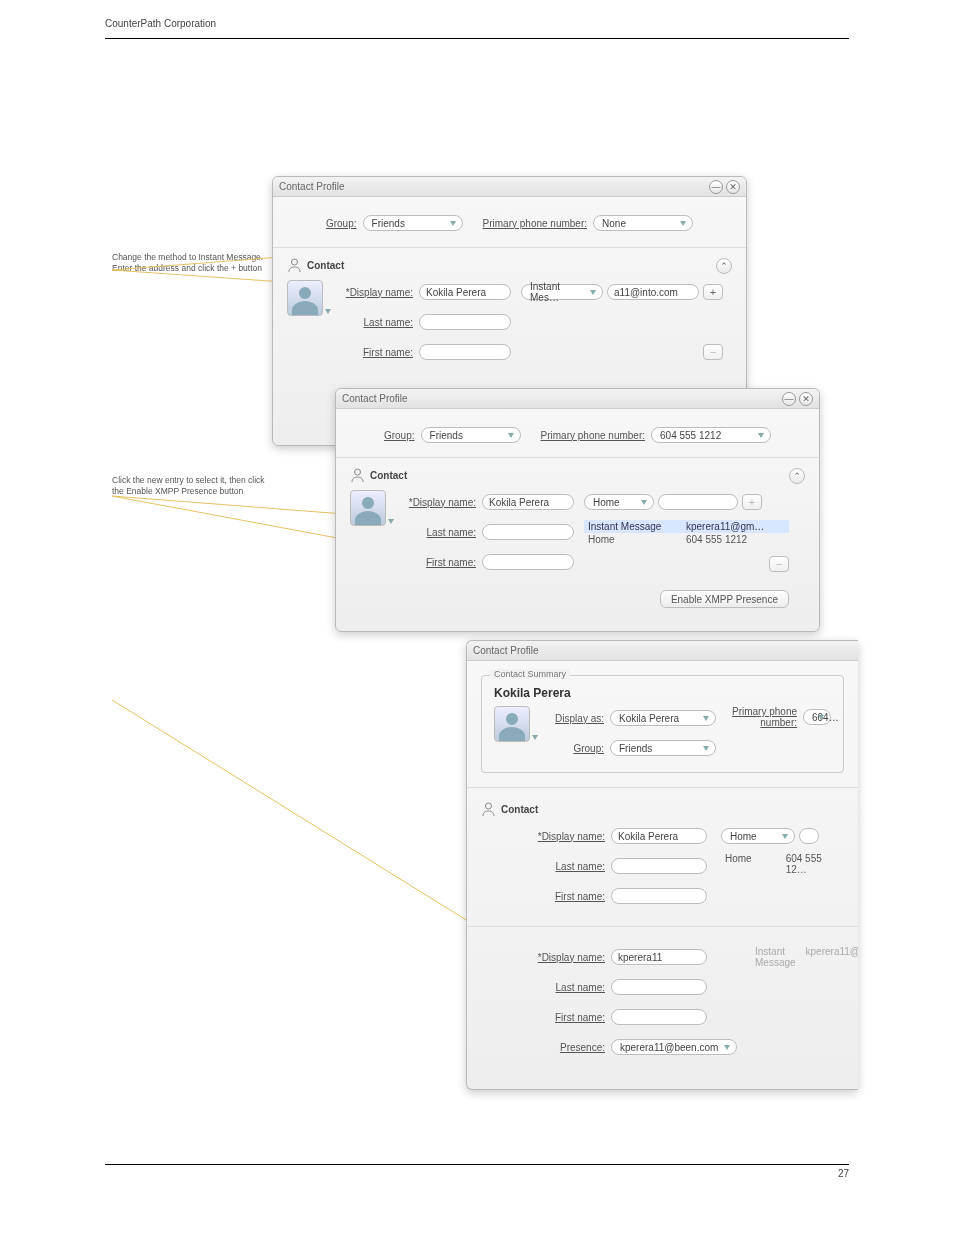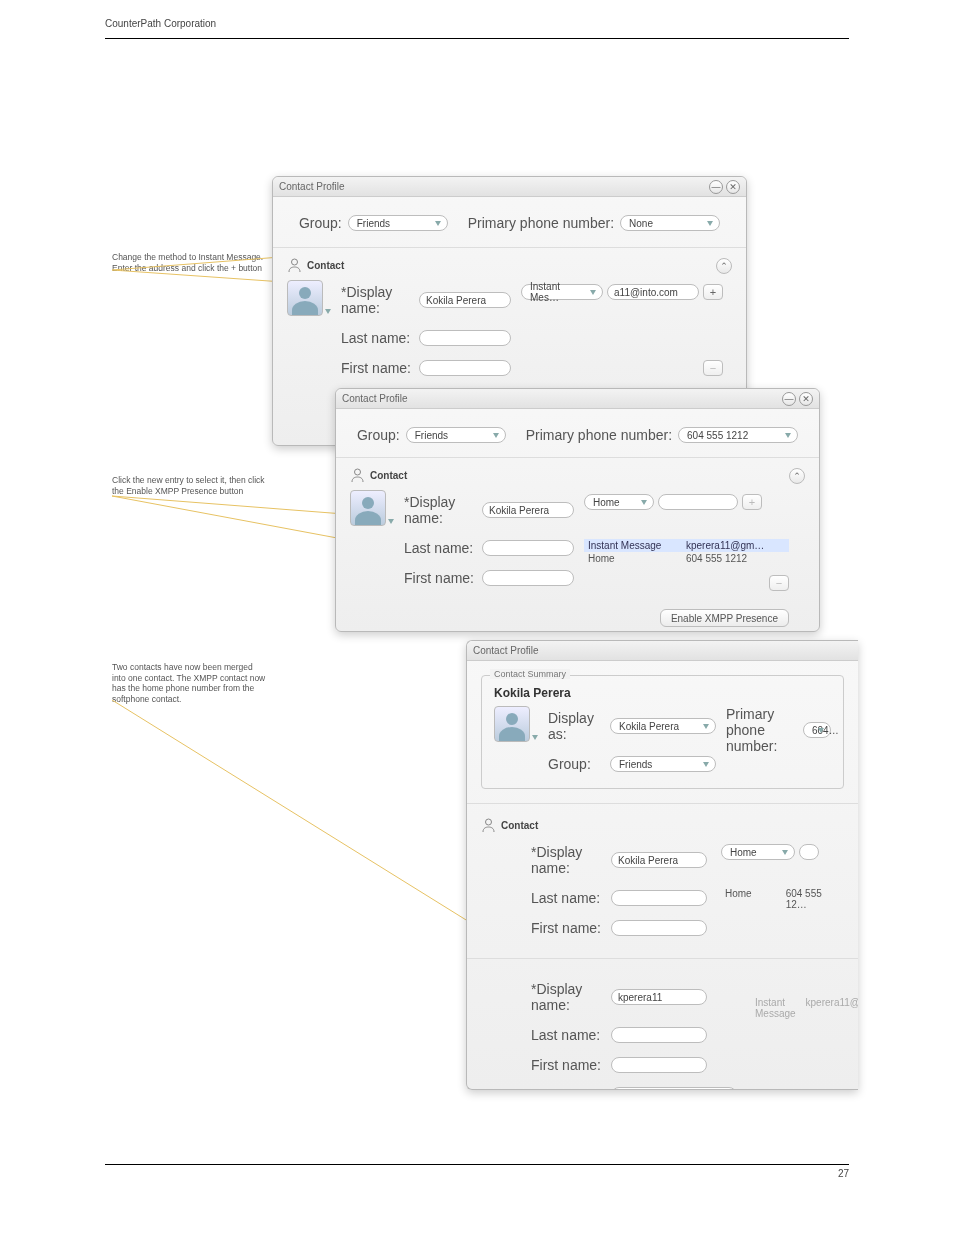--- a/index.html
+++ b/index.html
@@ -72,21 +72,21 @@
   .dlg .titlebar .winbtn {
     width: 14px; height: 14px; border-radius: 50%;
     border: 1px solid #999; background: linear-gradient(#fff,#e7e7e7);
     margin-left: 3px;
     display: inline-flex; align-items: center; justify-content: center;
     font-size: 9px; color: #666;
   }
   .dlg .body { padding: 14px 14px 10px 14px; }
 
   .row { display: flex; align-items: center; margin: 4px 0; }
-  .label { font-size: 14px; color: #555; text-align: left; margin-right: 6px; }
+  .label { font-size: 10px; color: #555; text-align: right; margin-right: 6px; text-decoration: underline; }
 
   .input {
     height: 16px; border: 1px solid #bdbdbd; border-radius: 8px;
     background: #fff; font-size: 10px; color: #444; padding: 0 6px;
     display: inline-flex; align-items: center;
   }
   .select {
     height: 16px; border: 1px solid #bdbdbd; border-radius: 8px;
     background: #fff; font-size: 10px; color: #444; padding: 0 18px 0 8px;
     display: inline-flex; align-items: center; position: relative;
@@ -144,21 +144,21 @@
     content: ""; position: absolute; bottom: -4px; width: 26px; height: 18px;
     border-radius: 50% 50% 0 0; background: #8ab;
   }
   .avatar-wrap { display:flex; align-items: flex-end; gap:2px; }
   .avatar-wrap .mini-arrow {
     width: 0; height: 0; border-left:3px solid transparent; border-right:3px solid transparent;
     border-top:5px solid #8aa; margin-bottom:2px;
   }
 
   .cm-list {
-    font-size: 10px; color: #555; margin-top: 19px;
+    font-size: 10px; color: #555;
   }
   .cm-list .cm-row { display: flex; gap: 10px; padding: 1px 4px; }
   .cm-list .cm-row.sel { background: #d9e6ff; color: #335; }
   .cm-list .cm-type { width: 88px; }
 
   .fieldset {
     border: 1px solid #ccc; border-radius: 4px; padding: 10px 12px 12px 12px;
     position: relative;
   }
   .fieldset .legend {
@@ -193,21 +193,20 @@
 
 <div class="page">
 
   <div class="rule-top"></div>
   <div class="rule-bottom"></div>
   <div class="header-text header-left">CounterPath Corporation</div>
   <div class="footer-text footer-right">27</div>
 
   <div class="annot" style="left:112px; top:252px;">Change the method to Instant Message. Enter the address and click the + button</div>
   <div class="annot" style="left:112px; top:475px;">Click the new entry to select it, then click the Enable XMPP Presence button</div>
-  <div class="annot" style="left:112px; top:662px;">Two contacts have now been merged into one contact. The XMPP contact now has the home phone number from the softphone contact.</div>
 
   <svg class="lines">
     <line x1="112" y1="270" x2="632" y2="230" stroke="#e7c263" stroke-width="1"></line>
     <line x1="112" y1="270" x2="712" y2="312" stroke="#e7c263" stroke-width="1"></line>
     <line x1="112" y1="496" x2="718" y2="543" stroke="#e7c263" stroke-width="1"></line>
     <line x1="112" y1="496" x2="750" y2="615" stroke="#e7c263" stroke-width="1"></line>
     <line x1="112" y1="700" x2="640" y2="1028" stroke="#e7c263" stroke-width="1"></line>
   </svg>
 
   <div id="dlg1" class="dlg">

